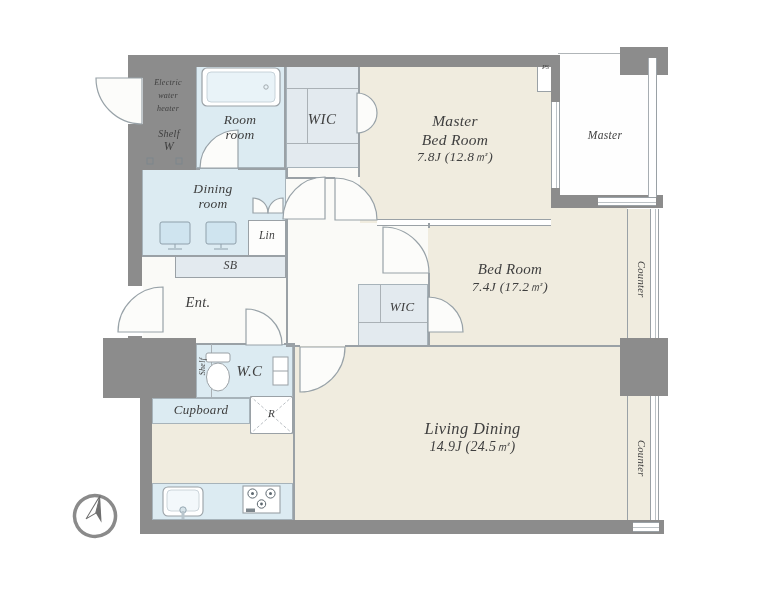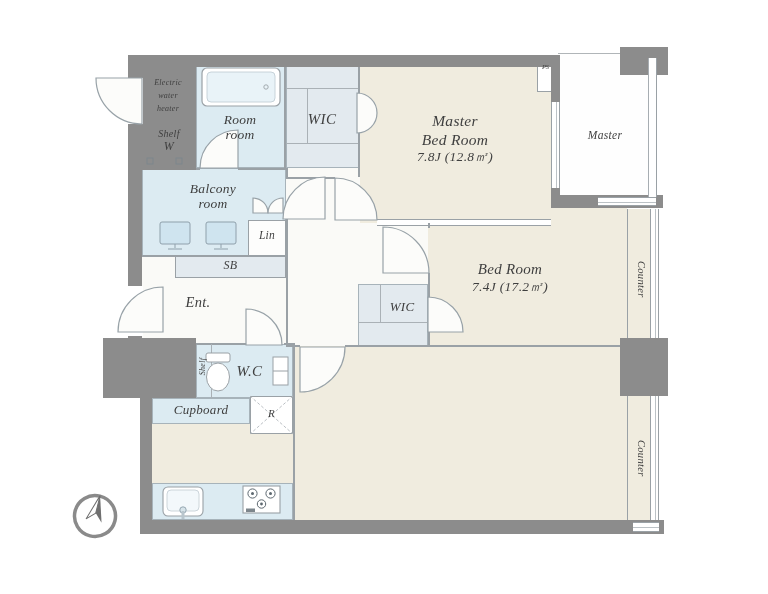--- a/index.html
+++ b/index.html
@@ -212,21 +212,21 @@
     <span style="display:block;">Master</span>
     <span style="display:block;">Bed Room</span>
     <span style="display:block;font-size:13.5px;">7.8J (12.8㎡)</span>
   </div>
 
   <div class="lbl" style="left:537px;top:63px;width:17px;font-size:6.5px;letter-spacing:0;">PS</div>
 
   <div class="lbl" style="left:565px;top:129px;width:80px;font-size:11.5px;">Master</div>
 
   <div class="lbl" style="left:150px;top:181px;width:126px;font-size:13.5px;">
-    <span style="display:block;">Balcony</span>
+    <span style="display:block;">Dining</span>
     <span style="display:block;">room</span>
   </div>
 
   <div class="lbl" style="left:248px;top:229px;width:38px;font-size:11.5px;">Lin</div>
   <div class="lbl" style="left:175px;top:259px;width:111px;font-size:12px;">SB</div>
   <div class="lbl" style="left:142px;top:294px;width:112px;font-size:14.5px;">Ent.</div>
 
   <div class="lbl" style="left:420px;top:260px;width:180px;font-size:15px;line-height:1.25;">
     <span style="display:block;">Bed Room</span>
     <span style="display:block;font-size:13.5px;">7.4J (17.2㎡)</span>
@@ -237,14 +237,18 @@
   <div class="lbl vtext" style="left:631px;top:248px;width:16px;height:62px;font-size:10.5px;">Counter</div>
   <div class="lbl vtext" style="left:631px;top:427px;width:16px;height:62px;font-size:10.5px;">Counter</div>
 
   <div class="lbl" style="left:222px;top:363px;width:55px;font-size:15px;">W.C</div>
   <div class="lbl" style="left:188px;top:362px;width:30px;font-size:8px;transform:rotate(-90deg);">Shelf</div>
 
   <div class="lbl" style="left:152px;top:403px;width:98px;font-size:13px;">Cupboard</div>
   <div class="lbl" style="left:250px;top:407px;width:43px;font-size:11px;">R</div>
 
 
+  <div class="lbl" style="left:380px;top:419px;width:185px;font-size:16.5px;line-height:1.2;">
+    <span style="display:block;">Living Dining</span>
+    <span style="display:block;font-size:14px;">14.9J (24.5㎡)</span>
+  </div>
 
 </div>
 
 </body></html>

